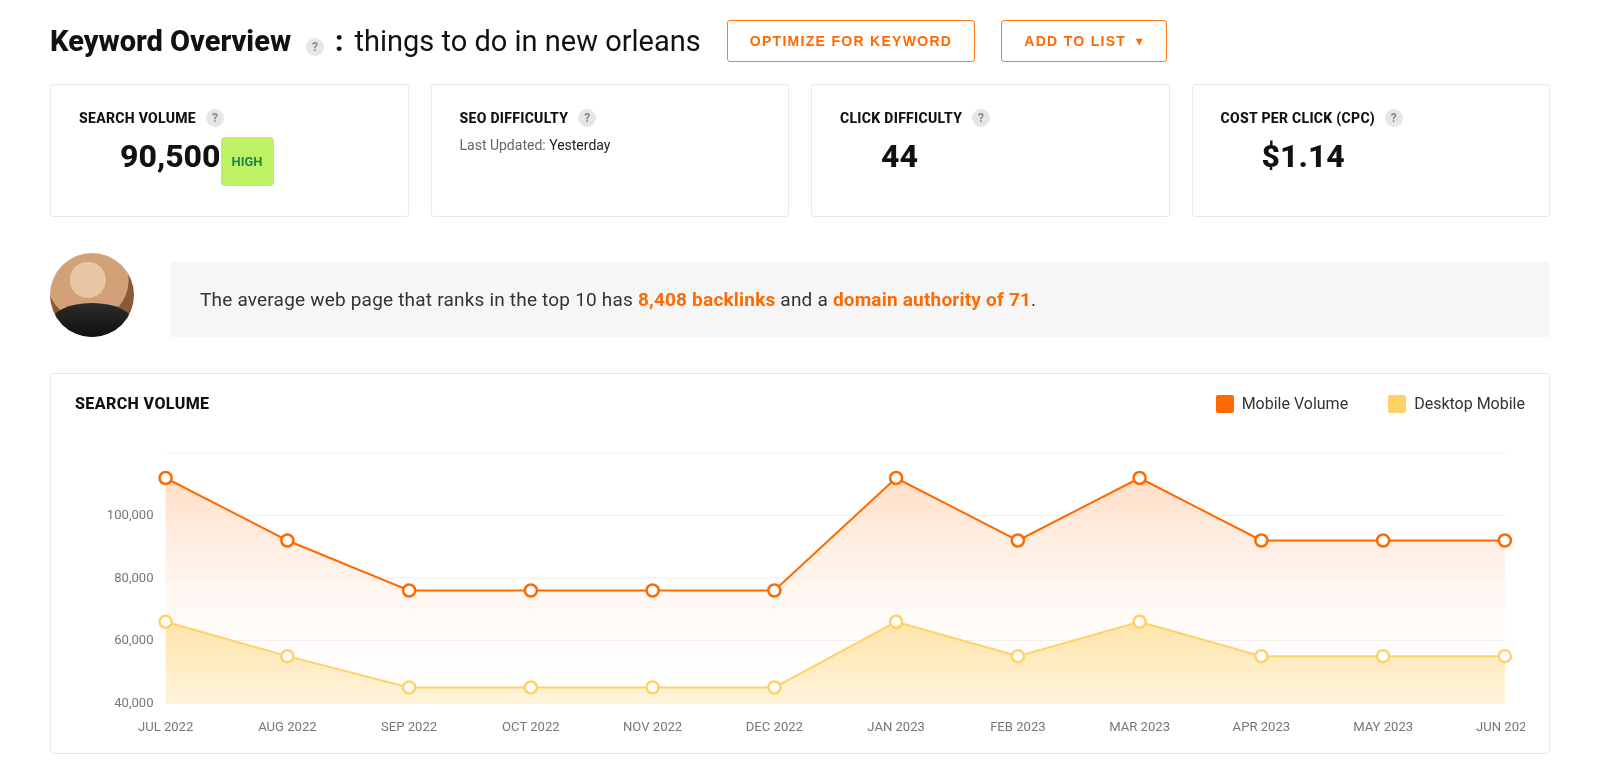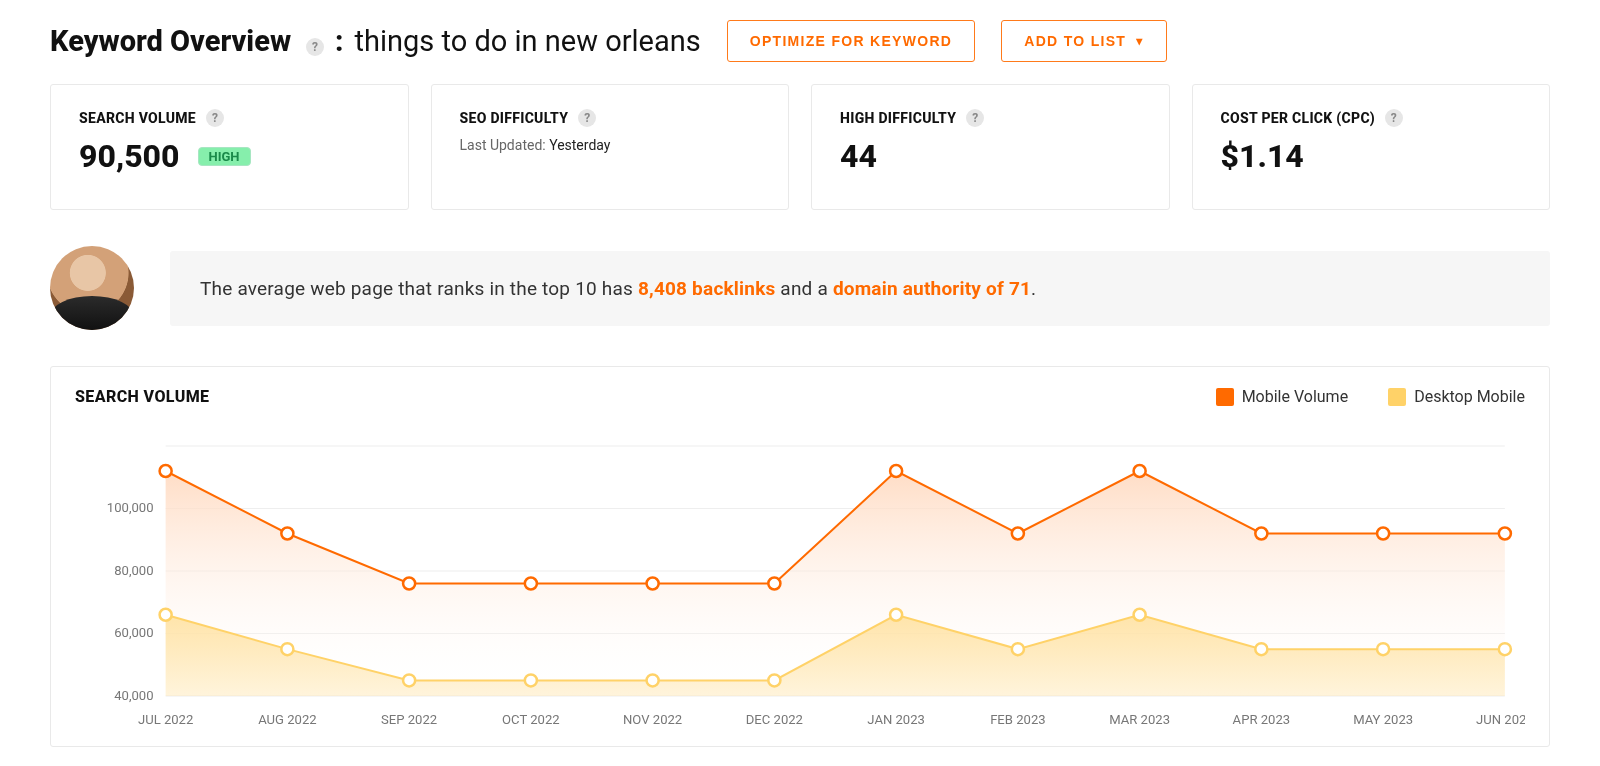--- a/index.html
+++ b/index.html
@@ -67,50 +67,50 @@
   .card-label {
     font-size: 14px;
     font-weight: 800;
     letter-spacing: 0.3px;
     display: flex;
     align-items: center;
     gap: 6px;
   }
   .card-value-row {
     display: flex;
-    align-items: center;
-    gap: 18px;
+    align-items: flex-start;
     margin-top: 10px;
+    margin-left: 41px;
   }
   .card-value {
     font-size: 32px;
     font-weight: 800;
   }
   .badge-high {
-    background: #86efac;
+    background: #bef264;
     color: #1a8a4a;
     border: 1px solid #a7e6c2;
     font-size: 13px;
     font-weight: 700;
-    padding: 1px 10px;
+    padding: 16px 10px;
     border-radius: 4px;
   }
   .refresh-icon {
     display: inline-flex;
     color: #ff6a00;
   }
   .sub {
     margin-top: 10px;
     font-size: 14px;
     color: #666;
   }
   .sub .b { font-weight: 400; color: #222; }
   .callout {
     display: flex;
-    align-items: center;
+    align-items: flex-end;
     gap: 36px;
     margin-bottom: 36px;
   }
   .avatar {
     width: 84px; height: 84px; border-radius: 50%;
     background: radial-gradient(circle at 45% 32%, #e8c6a6 0 24%, #d3a178 25% 55%, #8a5a36 56% 100%);
     flex-shrink: 0;
     position: relative;
     overflow: hidden;
   }
@@ -196,21 +196,21 @@
       <span class="help-icon">?</span>
     </div>
     <div class="sub">
       <span>Last Updated:</span>
       <span class="b">Yesterday</span>
     </div>
   </div>
 
   <div class="card">
     <div class="card-label">
-      <span>HIGH DIFFICULTY</span>
+      <span>CLICK DIFFICULTY</span>
       <span class="help-icon">?</span>
     </div>
     <div class="card-value-row">
       <div class="card-value">44</div>
     </div>
   </div>
 
   <div class="card">
     <div class="card-label">
       <span>COST PER CLICK (CPC)</span>

